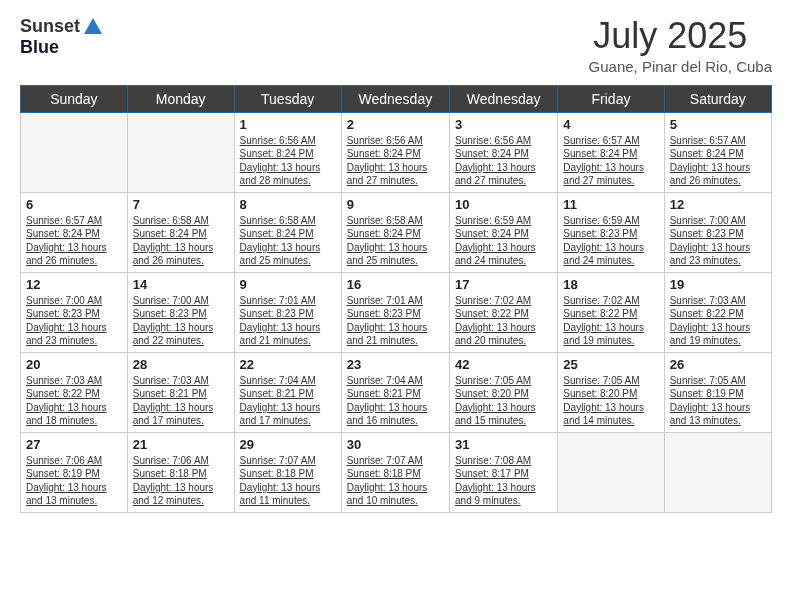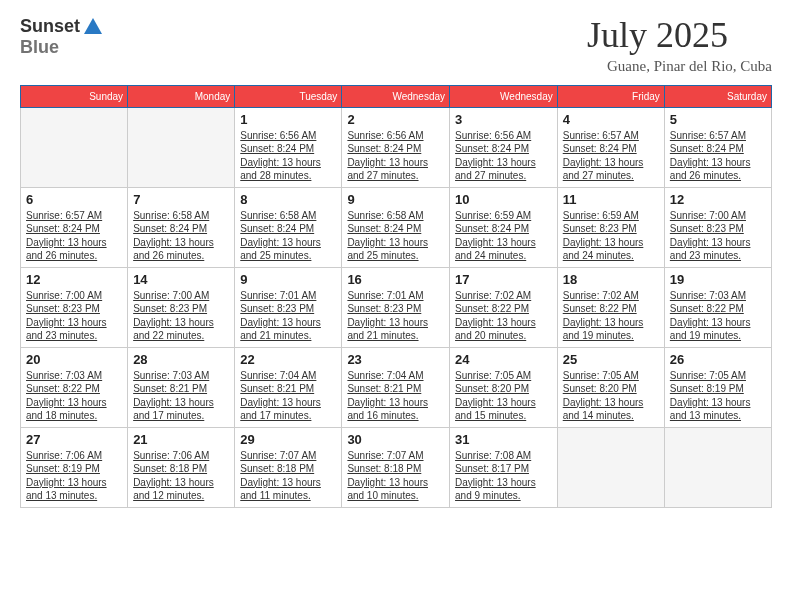--- a/index.html
+++ b/index.html
@@ -25,54 +25,53 @@
     .logo {
       display: flex;
       align-items: center;
     }
     .logo-text {
       font-size: 18px;
       font-weight: bold;
       line-height: 1.1;
     }
     .logo-general { color: #333; }
-    .logo-blue { color: #737373; }
+    .logo-blue { color: #0f172a; }
     .logo-icon {
       width: 22px;
       height: 22px;
       margin-left: 2px;
     }
     .title-block {
-      text-align: left;
-      font-family: Liberation Serif, serif;
+      text-align: center;
     }
     .month-year {
       font-size: 36px;
       font-weight: normal;
       color: #333;
       line-height: 1.1;
     }
     .location {
       font-size: 15px;
       color: #555;
       margin-top: 2px;
       margin-left: 20px;
     }
     .calendar {
       width: 100%;
       border-collapse: collapse;
       font-size: 11px;
     }
     .calendar th {
-      background: #ef4444;
+      background: #404040;
       color: #fff;
       padding: 5px 4px;
-      text-align: right;
+      text-align: center;
       font-weight: normal;
-      font-size: 10px;
+      font-size: 14px;
       border: 1px solid #2166a8;
     }
     .calendar td {
       border: 1px solid #ccc;
       vertical-align: top;
       padding: 4px 5px;
       width: 110px;
       min-height: 72px;
       background: #fff;
     }
@@ -269,21 +268,21 @@
 Sunset: 8:21 PM
 Daylight: 13 hours and 17 minutes.</div>
           </td>
           <td>
             <span class="day-num">23</span>
             <div class="day-info">Sunrise: 7:04 AM
 Sunset: 8:21 PM
 Daylight: 13 hours and 16 minutes.</div>
           </td>
           <td>
-            <span class="day-num">24</span>
+            <span class="day-num">42</span>
             <div class="day-info">Sunrise: 7:05 AM
 Sunset: 8:20 PM
 Daylight: 13 hours and 15 minutes.</div>
           </td>
           <td>
             <span class="day-num">25</span>
             <div class="day-info">Sunrise: 7:05 AM
 Sunset: 8:20 PM
 Daylight: 13 hours and 14 minutes.</div>
           </td>

